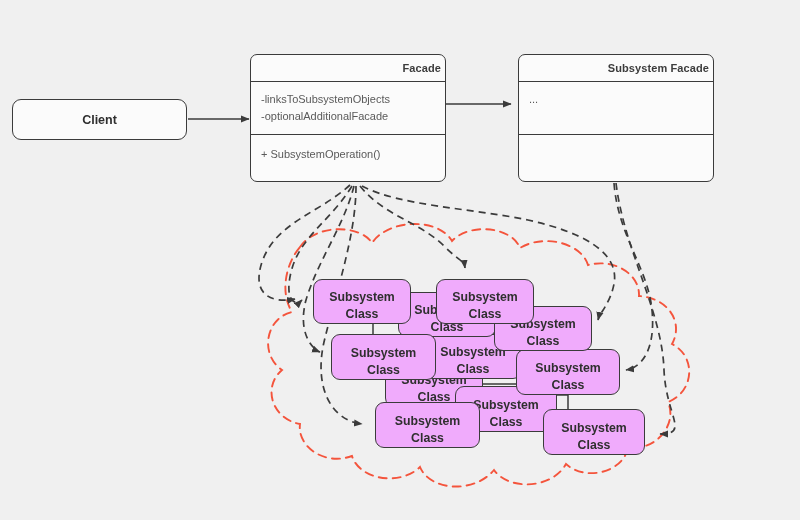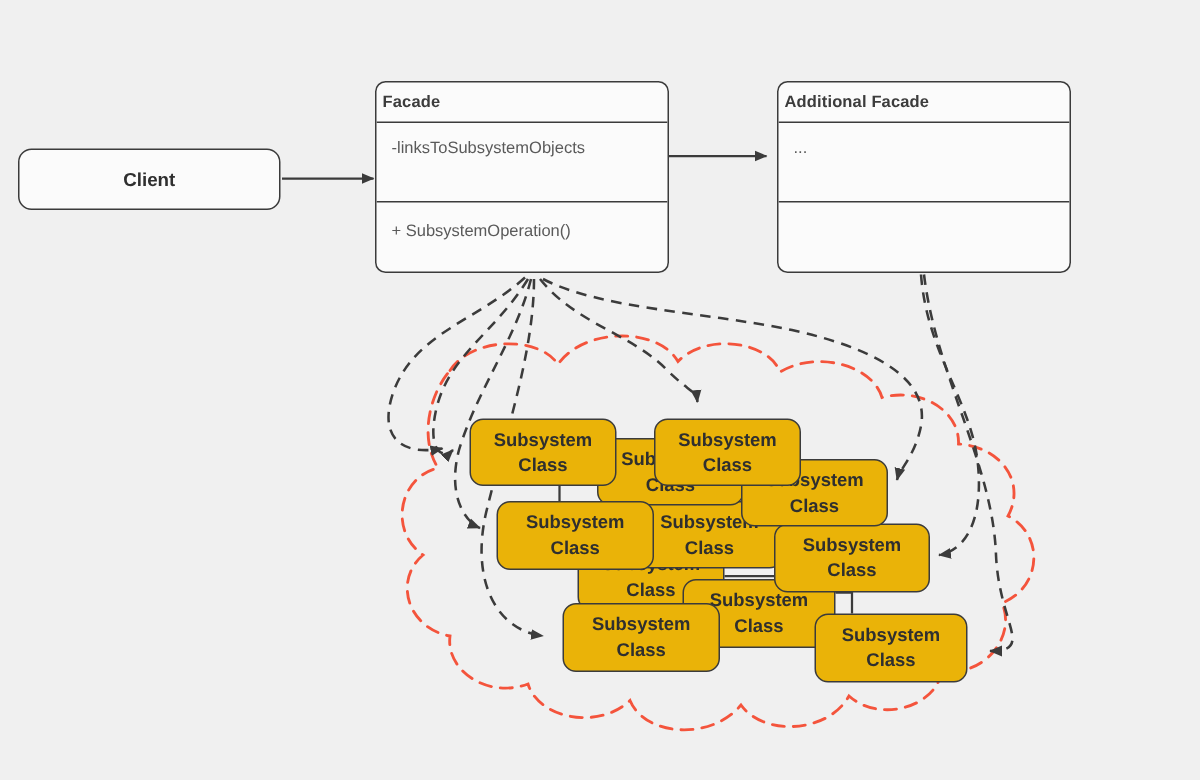--- a/index.html
+++ b/index.html
@@ -33,21 +33,21 @@
   
   .uml-box {
     position: absolute;
     background: #fbfbfb;
     border: 1.6px solid #3b3b3b;
     border-radius: 7px;
     box-sizing: border-box;
     overflow: hidden;
   }
   .uml-title {
-    text-align: left;
+    text-align: right;
     font-size: 11px;
     font-weight: bold;
     color: #3c3c3c;
     padding: 7px 4px 7px 4px;
     border-bottom: 1.6px solid #3b3b3b;
     letter-spacing: .1px;
   }
   .uml-attrs {
     font-size: 11px;
     color: #5a5a5a;
@@ -80,28 +80,28 @@
     justify-content: center;
     font-size: 12.5px;
     font-weight: bold;
     color: #2f2f2f;
     text-align: right;
   }
 
   
   .sub-box {
     position: absolute;
-    background: #eab308;
+    background: #f0abfc;
     border: 1.7px solid #3b3b3b;
     border-radius: 9px;
     box-sizing: border-box;
     display: flex;
     flex-direction: column;
     align-items: center;
-    justify-content: center;
+    justify-content: flex-end;
     font-size: 12.3px;
     font-weight: bold;
     color: #2f2f2f;
     line-height: 17px;
     text-align: center;
   }
 </style>
 </head>
 <body>
 
@@ -176,28 +176,29 @@
   </svg>
 
   <div id="client-box">
     <span>Client</span>
   </div>
 
   <div class="uml-box" id="facade-box" style="left:250px; top:54px; width:196px; height:128px;">
     <div class="uml-title">Facade</div>
     <div class="uml-attrs" style="height:53px;">
       <div>-linksToSubsystemObjects</div>
+      <div>-optionalAdditionalFacade</div>
     </div>
     <div class="uml-ops">
       <div>+ SubsystemOperation()</div>
     </div>
   </div>
 
   <div class="uml-box" id="additional-facade-box" style="left:518px; top:54px; width:196px; height:128px;">
-    <div class="uml-title">Additional Facade</div>
+    <div class="uml-title">Subsystem Facade</div>
     <div class="uml-attrs" style="height:53px;">
       <div>...</div>
     </div>
   </div>
 
   <div id="subsystem-boxes">
       <div class="sub-box" style="left: 313px; top: 279px; width: 98px; height: 45px; z-index: 12;">
         <span>Subsystem</span>
         <span>Class</span>
       </div>

